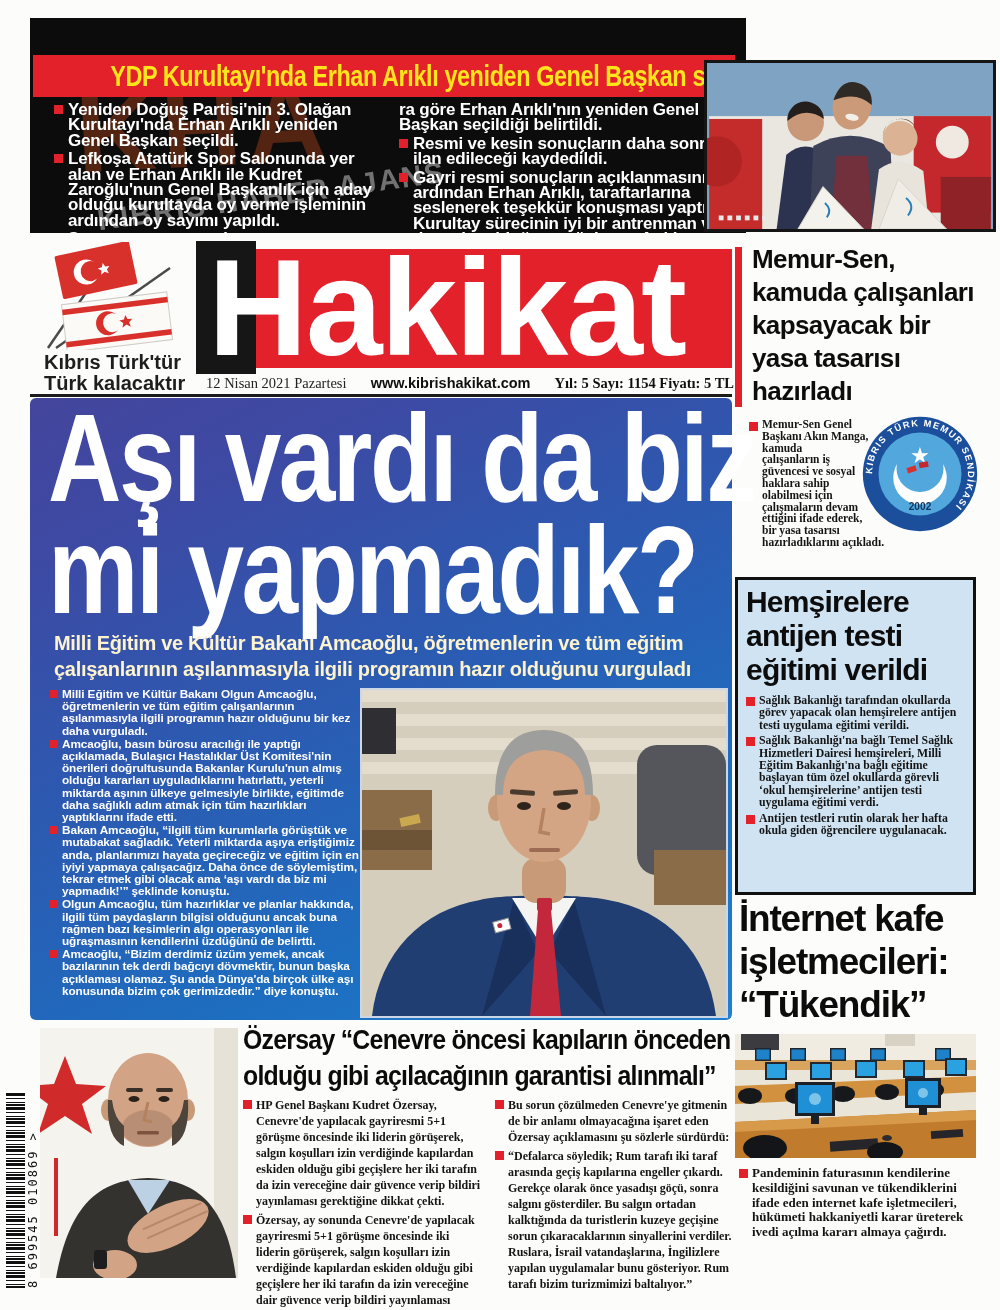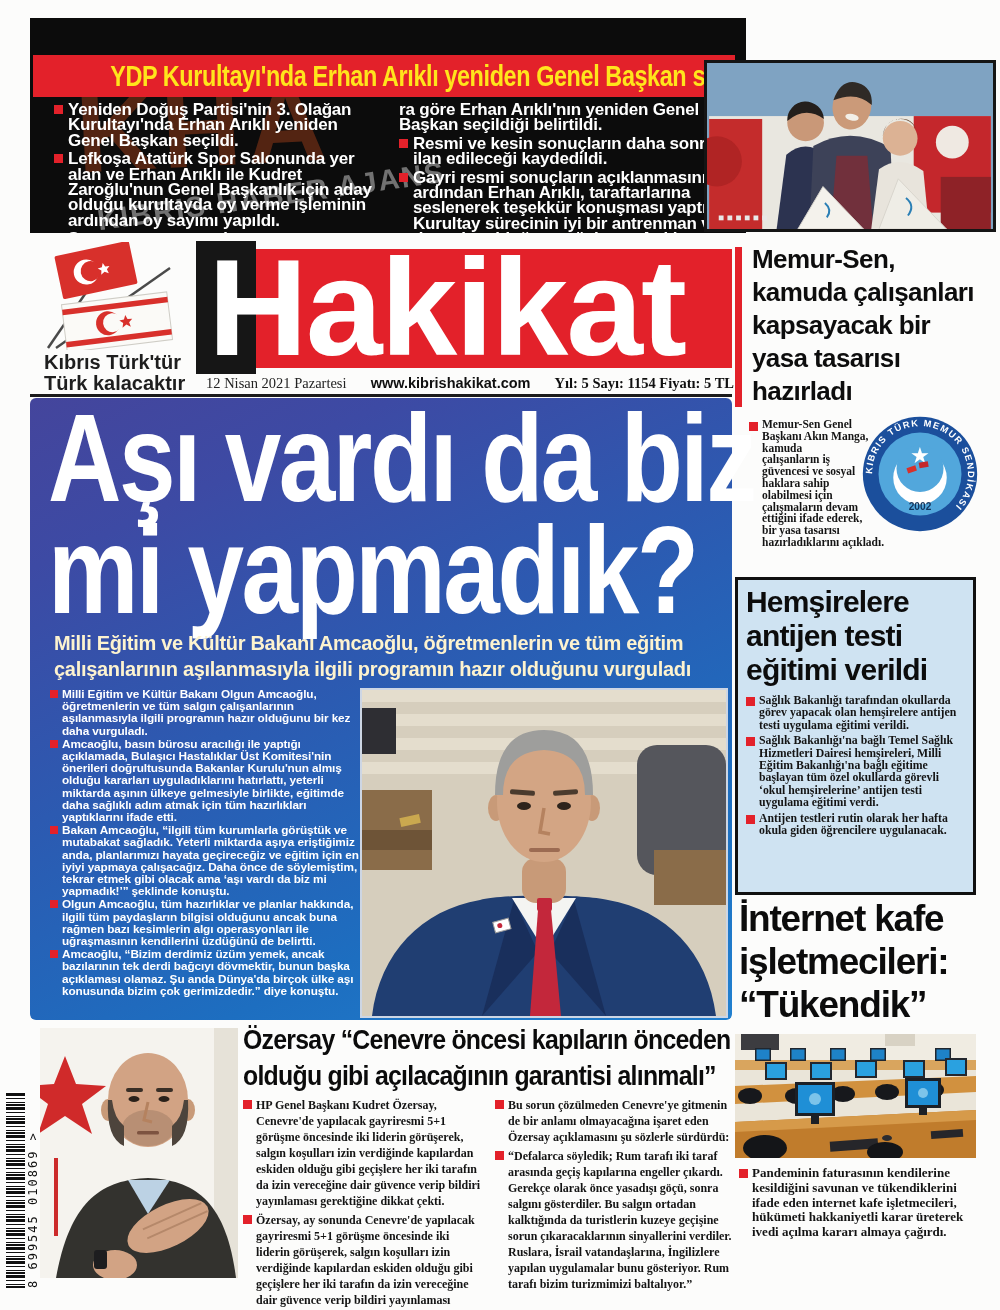--- a/index.html
+++ b/index.html
@@ -292,21 +292,21 @@
     <p class="serif-p"><span class="bullet"></span><span>Pandeminin faturasının kendilerine kesildiğini savunan ve tükendiklerini ifade eden internet kafe işletmecileri, hükümeti hakkaniyetli karar üreterek ivedi açılma kararı almaya çağırdı.</span></p>
   </div>
 
   <div class="blue">
     <div class="main-h1">
       <span>Aşı vardı da biz</span>
       <span>mi yapmadık?</span>
     </div>
     <div class="subhead">Milli Eğitim ve Kültür Bakanı Amcaoğlu, öğretmenlerin ve tüm eğitim çalışanlarının aşılanmasıyla ilgili programın hazır olduğunu vurguladı</div>
     <div class="blue-body">
-      <p class="blue-p"><span class="bullet"></span><span>Milli Eğitim ve Kültür Bakanı Olgun Amcaoğlu, öğretmenlerin ve tüm salgın çalışanlarının aşılanmasıyla ilgili programın hazır olduğunu bir kez daha vurguladı.</span></p>
+      <p class="blue-p"><span class="bullet"></span><span>Milli Eğitim ve Kültür Bakanı Olgun Amcaoğlu, öğretmenlerin ve tüm eğitim çalışanlarının aşılanmasıyla ilgili programın hazır olduğunu bir kez daha vurguladı.</span></p>
       <p class="blue-p"><span class="bullet"></span><span>Amcaoğlu, basın bürosu aracılığı ile yaptığı açıklamada, Bulaşıcı Hastalıklar Üst Komitesi'nin önerileri doğrultusunda Bakanlar Kurulu'nun almış olduğu kararları uyguladıklarını hatırlattı, yeterli miktarda aşının ülkeye gelmesiyle birlikte, eğitimde daha sağlıklı adım atmak için tüm hazırlıkları yaptıklarını ifade etti.</span></p>
       <p class="blue-p"><span class="bullet"></span><span>Bakan Amcaoğlu, “ilgili tüm kurumlarla görüştük ve mutabakat sağladık. Yeterli miktarda aşıya eriştiğimiz anda, planlarımızı hayata geçireceğiz ve eğitim için en iyiyi yapmaya çalışacağız. Daha önce de söylemiştim, tekrar etmek gibi olacak ama ‘aşı vardı da biz mi yapmadık!’” şeklinde konuştu.</span></p>
       <p class="blue-p"><span class="bullet"></span><span>Olgun Amcaoğlu, tüm hazırlıklar ve planlar hakkında, ilgili tüm paydaşların bilgisi olduğunu ancak buna rağmen bazı kesimlerin algı operasyonları ile uğraşmasının kendilerini üzdüğünü de belirtti.</span></p>
       <p class="blue-p"><span class="bullet"></span><span>Amcaoğlu, “Bizim derdimiz üzüm yemek, ancak bazılarının tek derdi bağcıyı dövmektir, bunun başka açıklaması olamaz. Şu anda Dünya'da birçok ülke aşı konusunda bizim çok gerimizdedir.” diye konuştu.</span></p>
     </div>
     <figure class="minister" style="margin:0">
       <svg viewBox="0 0 364 326">
         <rect width="364" height="326" fill="#d6cebd"></rect>
         <rect y="0" width="364" height="12" fill="#e4ddcd"></rect>
           <rect y="24" width="364" height="12" fill="#e4ddcd"></rect>

